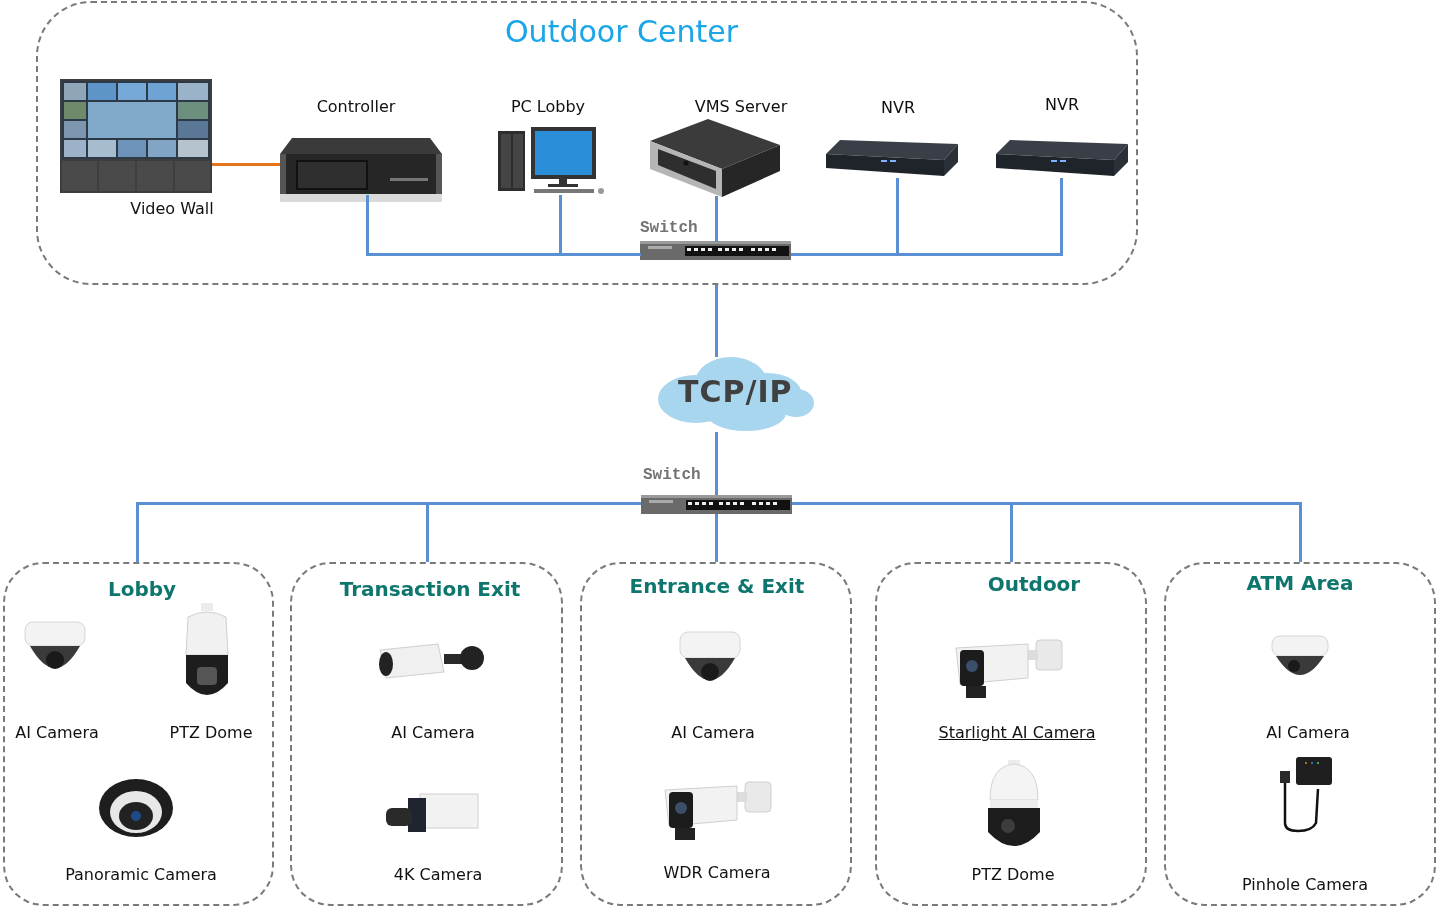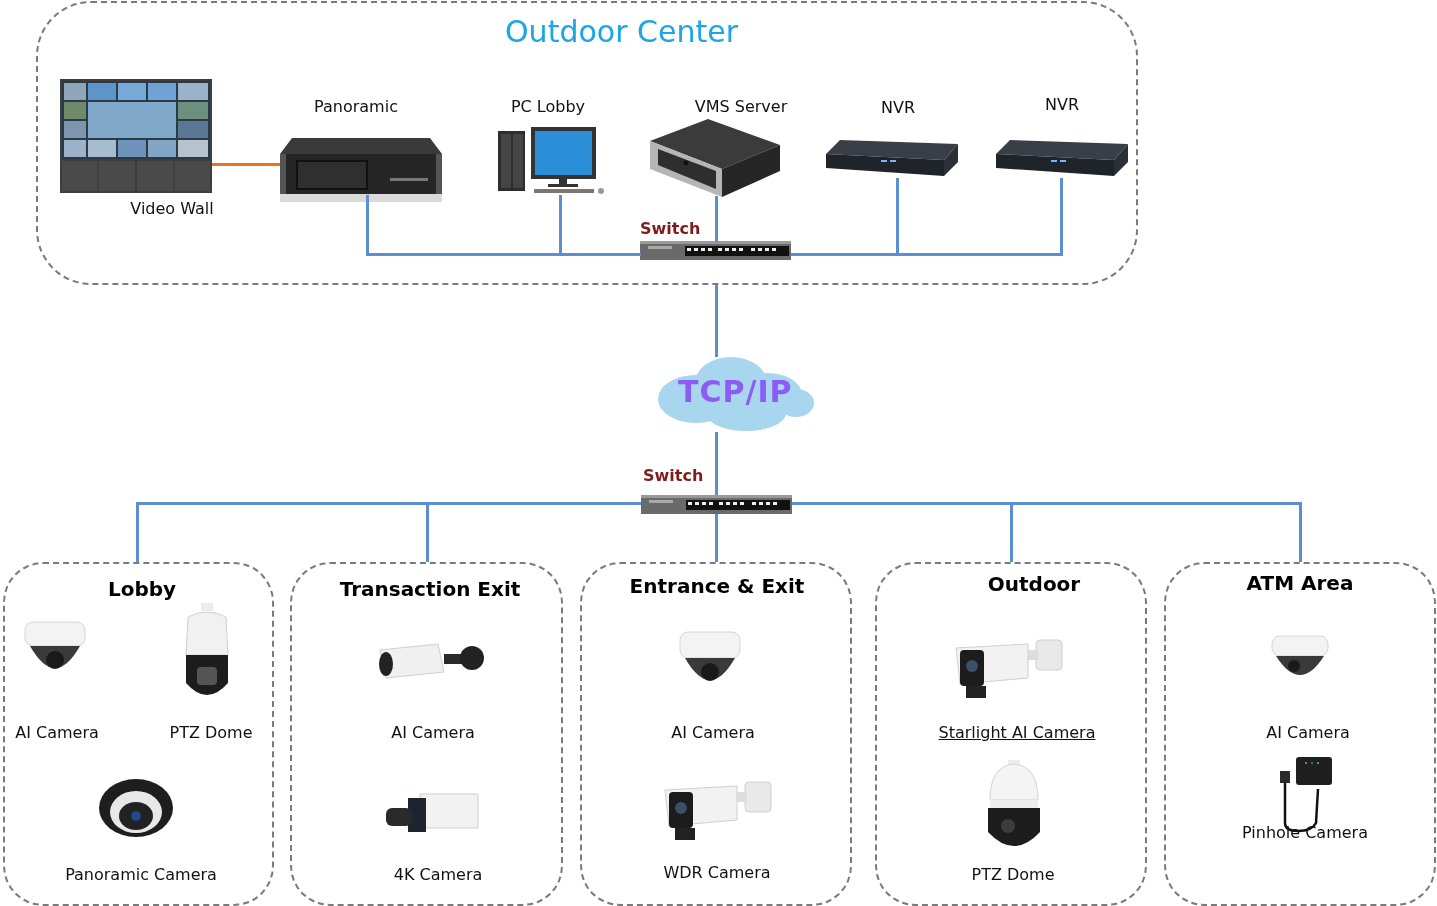--- a/index.html
+++ b/index.html
@@ -1,22 +1,22 @@
 <!DOCTYPE html>
 <html><head>
 <meta charset="utf-8">
 <style>
   html, body { margin:0; padding:0; background:#ffffff; }
   body { width:1437px; height:906px; position:relative; overflow:hidden; font-family:"DejaVu Sans", sans-serif; }
   .abs { position:absolute; }
   .dash-box { position:absolute; border:2px dashed #7a7a7a; border-radius:40px; box-sizing:border-box; }
   .title-main { position:absolute; color:#1ba6e6; font-size:30px; font-family:"DejaVu Sans", sans-serif; white-space:nowrap; }
-  .zone-title { position:absolute; color:#000000; font-size:20px; font-weight:bold; white-space:nowrap; transform:translateX(-50%); }
+  .zone-title { position:absolute; color:#0f766e; font-size:20px; font-weight:bold; white-space:nowrap; transform:translateX(-50%); }
   .label { position:absolute; font-size:16px; color:#111; white-space:nowrap; transform:translateX(-50%); }
-  .switch-label { position:absolute; font-size:16px; font-weight:bold; color:#7f1d1d; }
+  .switch-label { position:absolute; font-size:16px; font-weight:bold; color:#737373;font-family:Liberation Mono, monospace; }
   .line { position:absolute; background:#5b8fd4; }
   .orange { position:absolute; background:#e6761d; }
   svg { position:absolute; overflow:visible; }
 </style>
 </head>
 <body>
 
 <div class="dash-box" style="left:36px;top:1px;width:1102px;height:284px;border-radius:55px;"></div>
 <div class="title-main" style="left:505px;top:14px;">Outdoor Center</div>
 
@@ -41,21 +41,21 @@
       <rect x="118" y="61" width="30" height="17" fill="#b5c3cf"></rect>
   </g>
   <rect x="2" y="82" width="148" height="30" fill="#4a4a4a"></rect>
   <line x1="38" y1="82" x2="38" y2="112" stroke="#333"></line>
     <line x1="76" y1="82" x2="76" y2="112" stroke="#333"></line>
     <line x1="114" y1="82" x2="114" y2="112" stroke="#333"></line>
 </svg>
 <div class="label" style="left:136px;top:199px;margin-left:36px;">Video Wall</div>
 <div class="orange" style="left:212px;top:163px;width:70px;height:3px;"></div>
 
-<div class="label" style="left:356px;top:97px;">Panoramic</div>
+<div class="label" style="left:356px;top:97px;">Controller</div>
 <svg style="left:278px;top:138px;" width="166" height="64" viewBox="0 0 166 64">
   <polygon points="14,0 152,0 164,16 2,16" fill="#3a3a3a"></polygon>
   <rect x="2" y="16" width="162" height="40" fill="#262626"></rect>
   <rect x="2" y="16" width="6" height="40" fill="#555"></rect>
     <rect x="158" y="16" width="6" height="40" fill="#555"></rect>
   <g fill="#111">
     <rect x="18" y="22" width="72" height="30"></rect>
   </g>
   <g fill="#444">
       <rect x="20" y="24" width="68" height="26" opacity="0.6"></rect>
@@ -140,21 +140,21 @@
 
 <svg style="left:656px;top:355px;" width="160" height="78" viewBox="0 0 160 78">
   <g fill="#a8d6ef">
     <ellipse cx="40" cy="44" rx="38" ry="24"></ellipse>
     <ellipse cx="75" cy="28" rx="36" ry="26"></ellipse>
     <ellipse cx="112" cy="40" rx="34" ry="22"></ellipse>
     <ellipse cx="140" cy="48" rx="18" ry="14"></ellipse>
     <ellipse cx="90" cy="58" rx="40" ry="18"></ellipse>
   </g>
 </svg>
-<div class="abs" style="left:678px;top:374px;font-size:30px;font-weight:bold;color:#8b5cf6;letter-spacing:1px;">TCP/IP</div>
+<div class="abs" style="left:678px;top:374px;font-size:30px;font-weight:bold;color:#404040;letter-spacing:1px;">TCP/IP</div>
 
 <div class="line" style="left:715px;top:432px;width:3px;height:64px;"></div>
 
 <div class="switch-label" style="left:643px;top:466px;">Switch</div>
 <svg style="left:641px;top:495px;" width="151" height="19" viewBox="0 0 151 19">
   <rect x="0" y="0" width="151" height="19" fill="#6a6a6a"></rect>
   <rect x="0" y="0" width="151" height="3" fill="#9a9a9a"></rect>
   <rect x="8" y="5" width="24" height="3" fill="#aaa"></rect>
   <rect x="45" y="5" width="104" height="10" fill="#111"></rect>
   <g fill="#eee">
@@ -267,13 +267,13 @@
 </svg>
 <div class="label" style="left:1308px;top:723px;">AI Camera</div>
 <svg style="left:1280px;top:757px;" width="54" height="76" viewBox="0 0 54 76">
   <rect x="16" y="0" width="36" height="28" rx="3" fill="#1f1f1f"></rect>
   <circle cx="26" cy="6" r="1" fill="#e08a2c"></circle>
     <circle cx="32" cy="6" r="1" fill="#2c8be0"></circle>
     <circle cx="38" cy="6" r="1" fill="#2ce07a"></circle>
   <rect x="0" y="14" width="10" height="12" fill="#2a2a2a"></rect>
   <path d="M5,26 L5,66 Q5,74 18,74 Q32,74 36,66 L38,32" fill="none" stroke="#111" stroke-width="2.5"></path>
 </svg>
-<div class="label" style="left:1305px;top:823px;">Pinhole Camera</div>
+<div class="label" style="left:1305px;top:875px;">Pinhole Camera</div>
 
 </body></html>

